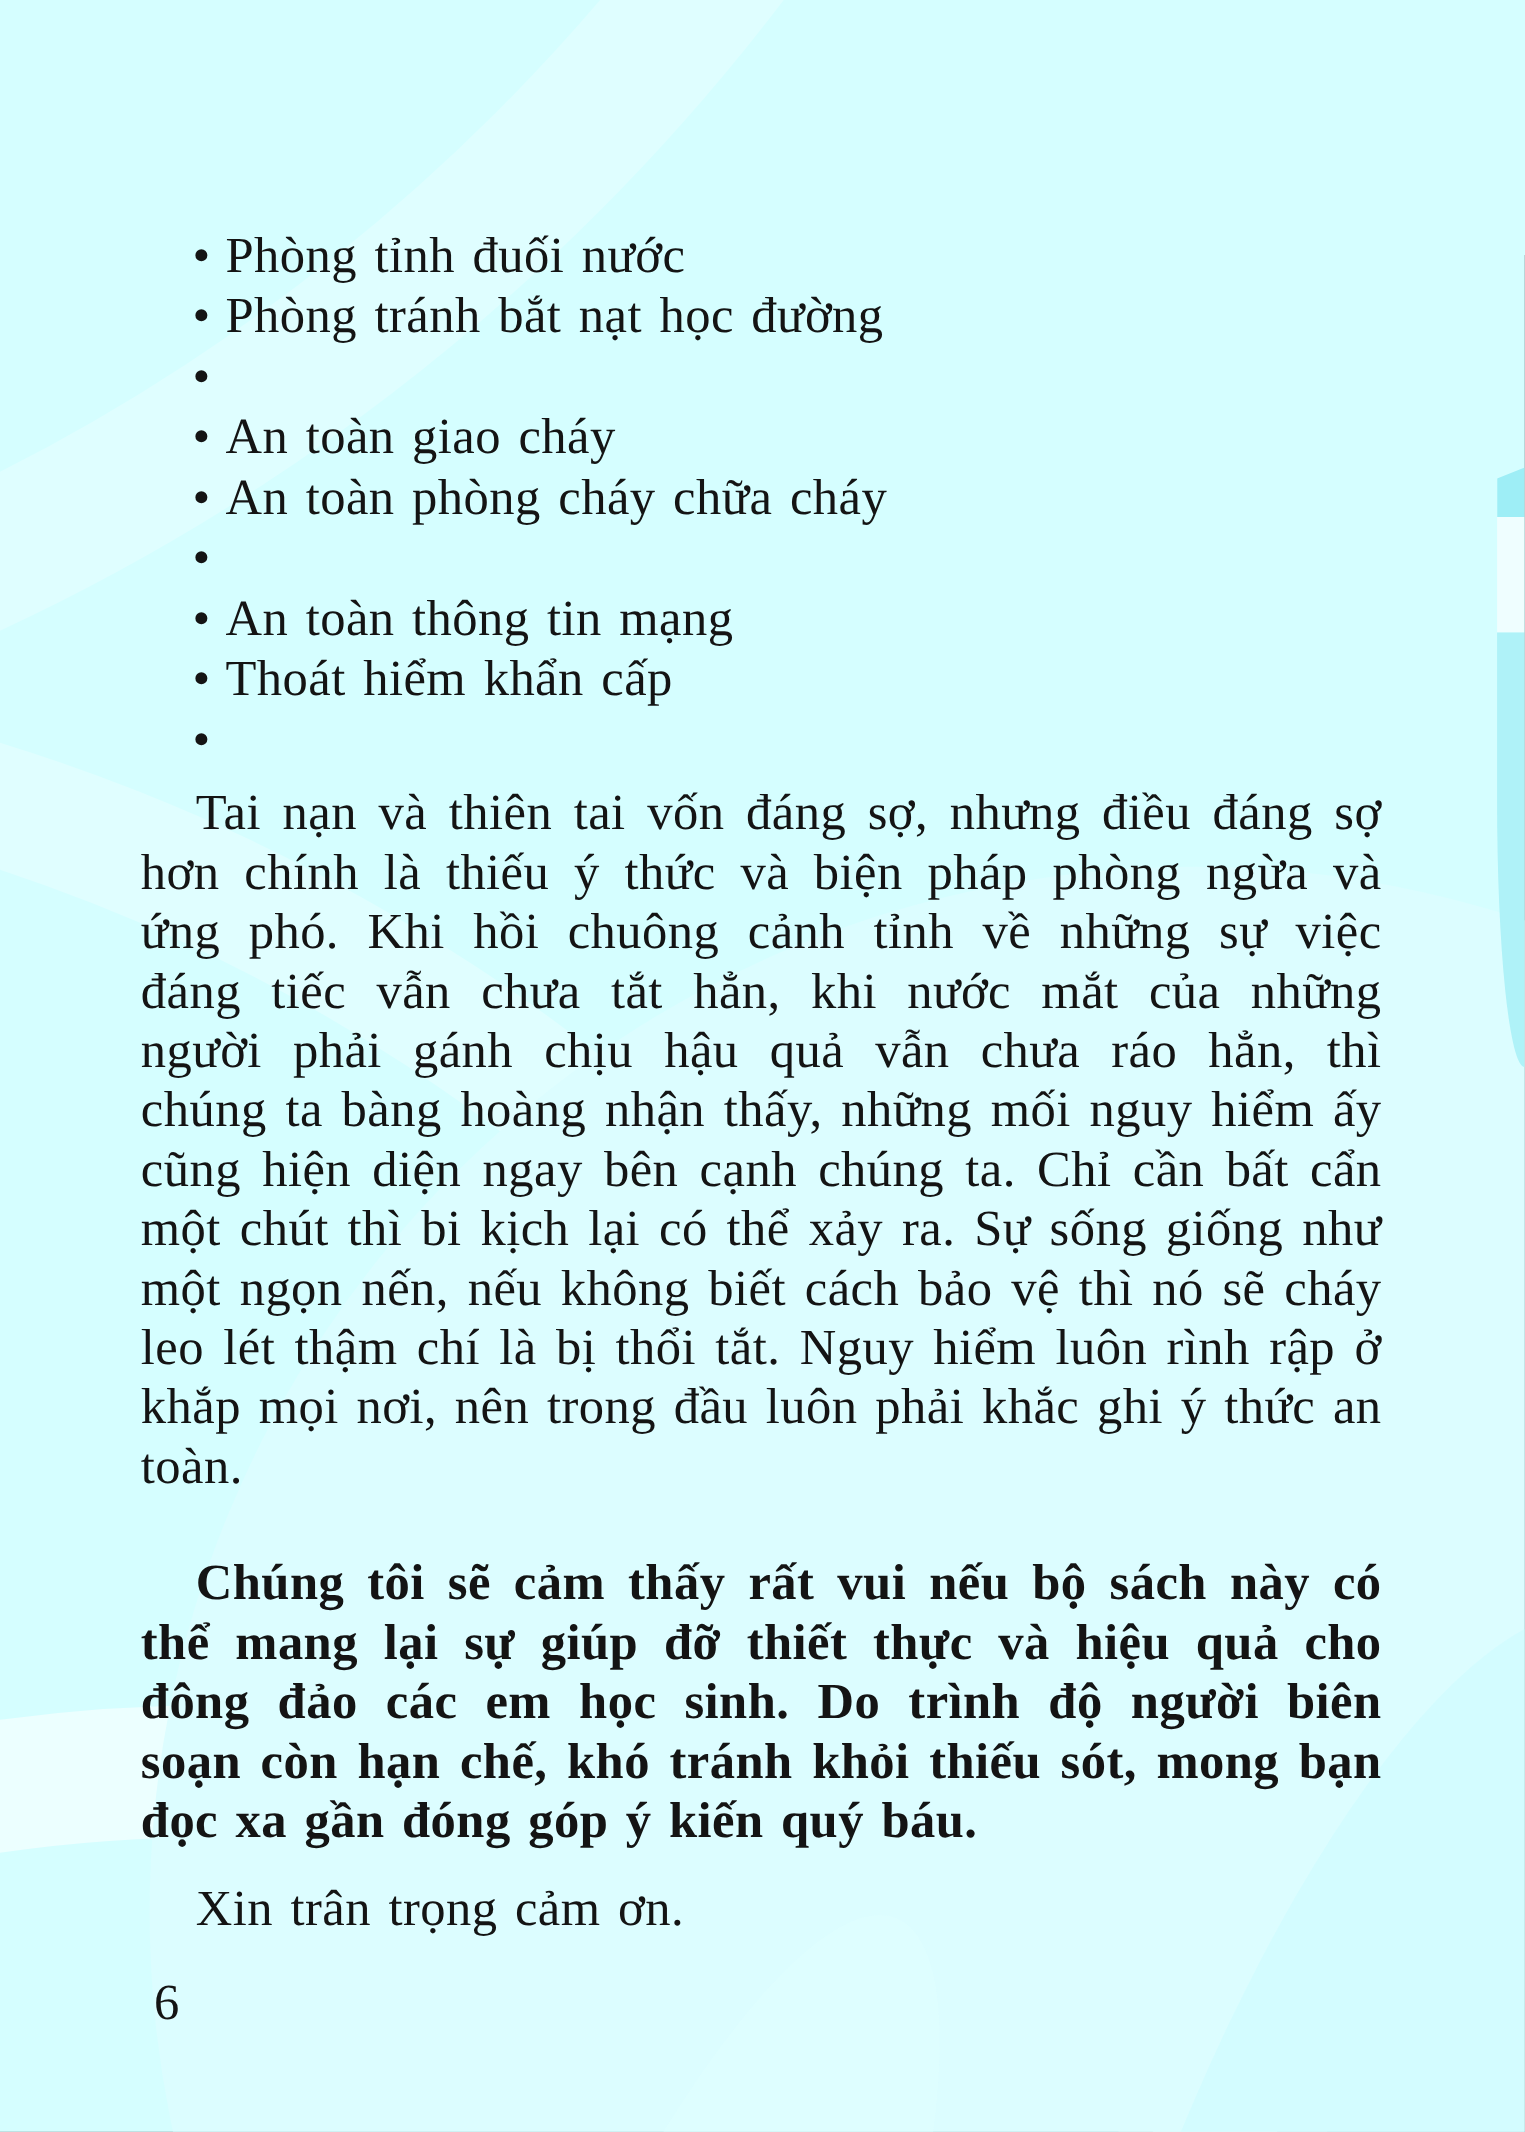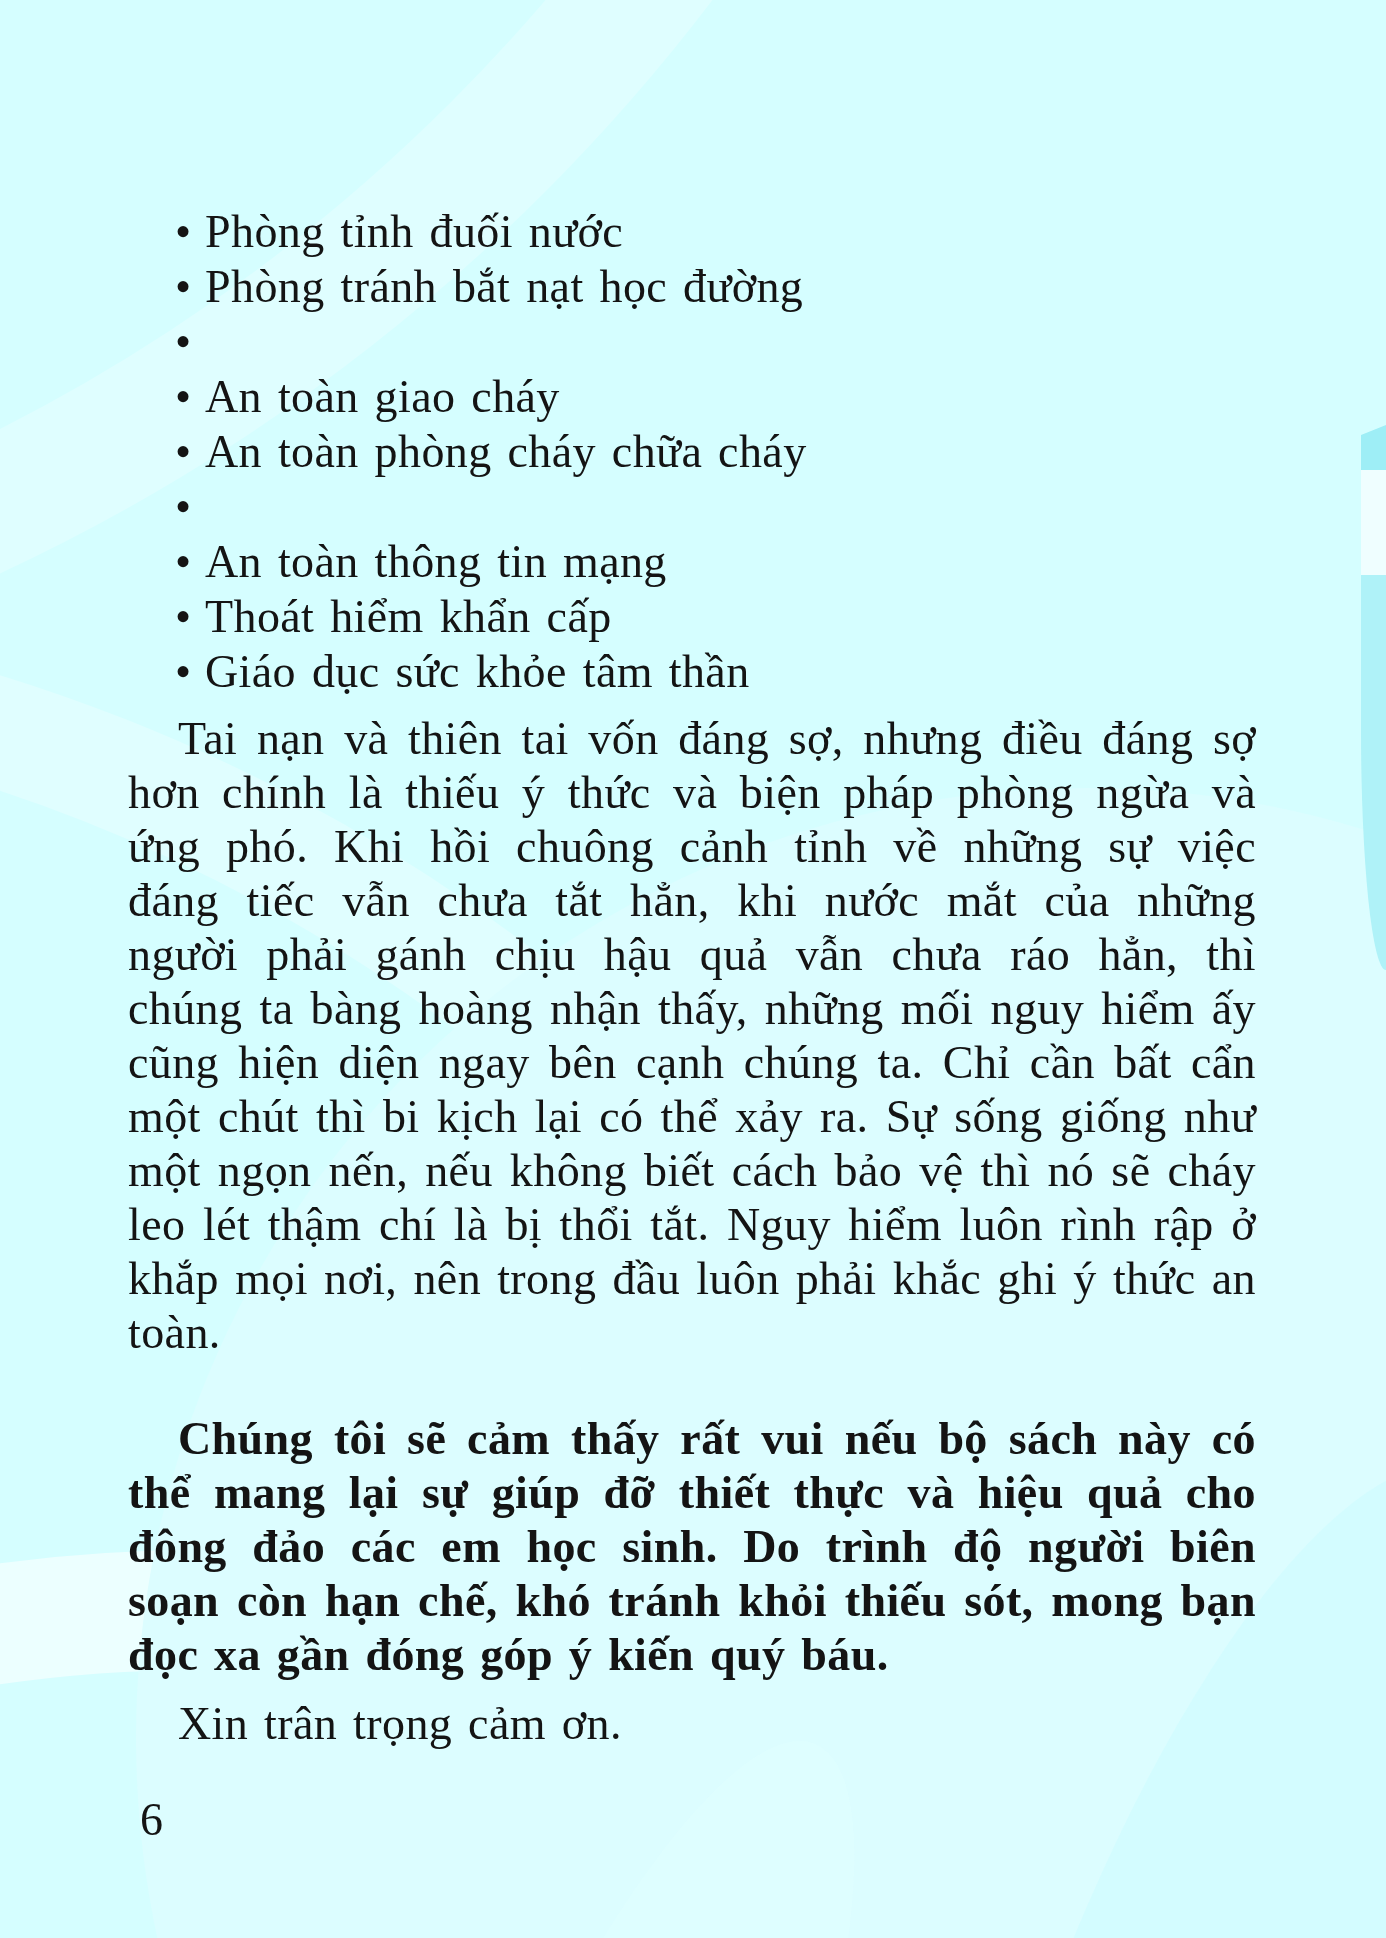--- a/index.html
+++ b/index.html
@@ -114,21 +114,21 @@
     flex: 0 0 30px;
   }
   .para {
     margin: 0;
     text-align: justify;
     text-indent: 50px;
     line-height: 54px;
   }
   .para.p1 { margin-top: 13px; }
   .para.p2 { margin-top: 52px; font-weight: bold; }
-  .para.p3 { margin-top: 15px; }
+  .para.p3 { margin-top: 26px; }
 
   .page-number {
     position: absolute;
     left: 140px;
     top: 1793px;
     font-size: 46px;
     line-height: 54px;
     z-index: 2;
   }
 </style>
@@ -175,21 +175,20 @@
       <li>
         <span class="bullet">•</span>
         <span class="li-text">An toàn thông tin mạng</span>
       </li>
       <li>
         <span class="bullet">•</span>
         <span class="li-text">Thoát hiểm khẩn cấp</span>
       </li>
       <li>
         <span class="bullet">•</span>
-        <span class="li-text">Giáo dục sức khỏe tâm thần</span>
       </li>
     </ul>
 
     <p class="para p1">Tai nạn và thiên tai vốn đáng sợ, nhưng điều đáng sợ hơn chính là thiếu ý thức và biện pháp phòng ngừa và ứng phó. Khi hồi chuông cảnh tỉnh về những sự việc đáng tiếc vẫn chưa tắt hẳn, khi nước mắt của những người phải gánh chịu hậu quả vẫn chưa ráo hẳn, thì chúng ta bàng hoàng nhận thấy, những mối nguy hiểm ấy cũng hiện diện ngay bên cạnh chúng ta. Chỉ cần bất cẩn một chút thì bi kịch lại có thể xảy ra. Sự sống giống như một ngọn nến, nếu không biết cách bảo vệ thì nó sẽ cháy leo lét thậm chí là bị thổi tắt. Nguy hiểm luôn rình rập ở khắp mọi nơi, nên trong đầu luôn phải khắc ghi ý thức an toàn.</p>
     <p class="para p2">Chúng tôi sẽ cảm thấy rất vui nếu bộ sách này có thể mang lại sự giúp đỡ thiết thực và hiệu quả cho đông đảo các em học sinh. Do trình độ người biên soạn còn hạn chế, khó tránh khỏi thiếu sót, mong bạn đọc xa gần đóng góp ý kiến quý báu.</p>
     <p class="para p3">Xin trân trọng cảm ơn.</p>
   </div>
 
   <div class="page-number">6</div>
 </div>

